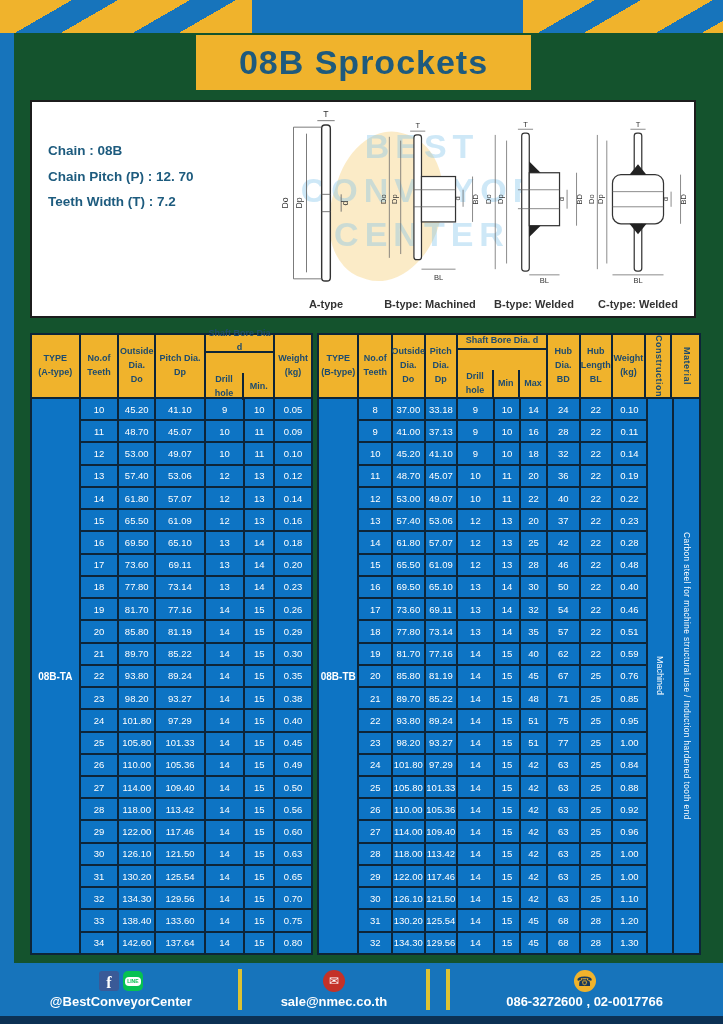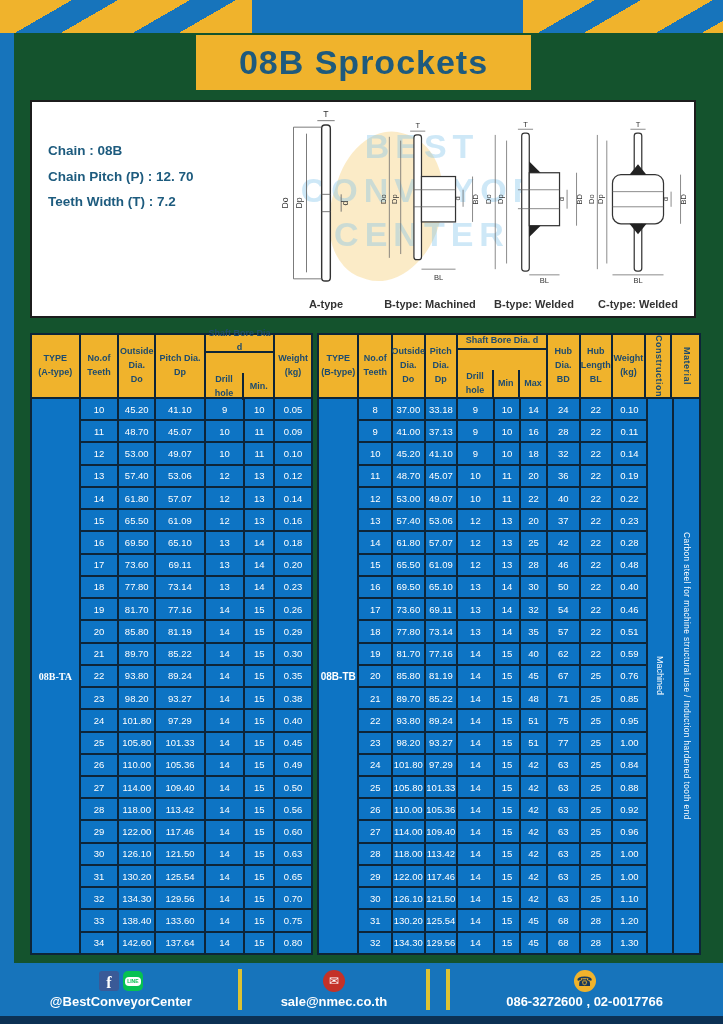--- a/index.html
+++ b/index.html
@@ -55,21 +55,21 @@
   .shaft-top { width:100%; height:34%; border-bottom:2px solid #0d2538; display:flex;
                align-items:center; justify-content:center; }
   .shaft-sub { width:100%; flex:1; display:flex;margin-top:20px; }
   .shaft-sub div { border-right:2px solid #0d2538; display:flex; align-items:center;
                    justify-content:center; height:100%; }
   .shaft-sub div:last-child { border-right:none; }
   .tbody { flex:1; position:relative; }
   .ovl { position:absolute; top:0; bottom:0; display:flex; align-items:center; justify-content:center;
          color:#fff; }
   .type-ovl { left:0; border-right:2px solid #0d2538; font-size:10px; font-weight:bold; }
-  .ltable .type-ovl { width:17.44%;font-family:Liberation Serif, serif; }
+  .ltable .type-ovl { width:17.44%; }
   .rtable .type-ovl { width:10.65%;justify-content:center; }
   .constr-ovl { right:7.01%; width:7.01%; border-left:2px solid #0d2538; }
   .mat-ovl { right:0; width:7.01%; border-left:2px solid #0d2538; }
   .vtxt { writing-mode:vertical-rl; font-size:9px; }
   .mat-ovl .vtxt { font-size:8.3px; letter-spacing:0.4px; }
   .rows { position:absolute; top:0; bottom:0; display:flex; flex-direction:column; }
   .ltable .rows { left:17.44%; right:0; }
   .rtable .rows { left:10.65%; right:14.02%; }
   .trow { flex:1; display:flex; border-bottom:2px solid #0d2538; }
   .trow:last-child { border-bottom:none; }

